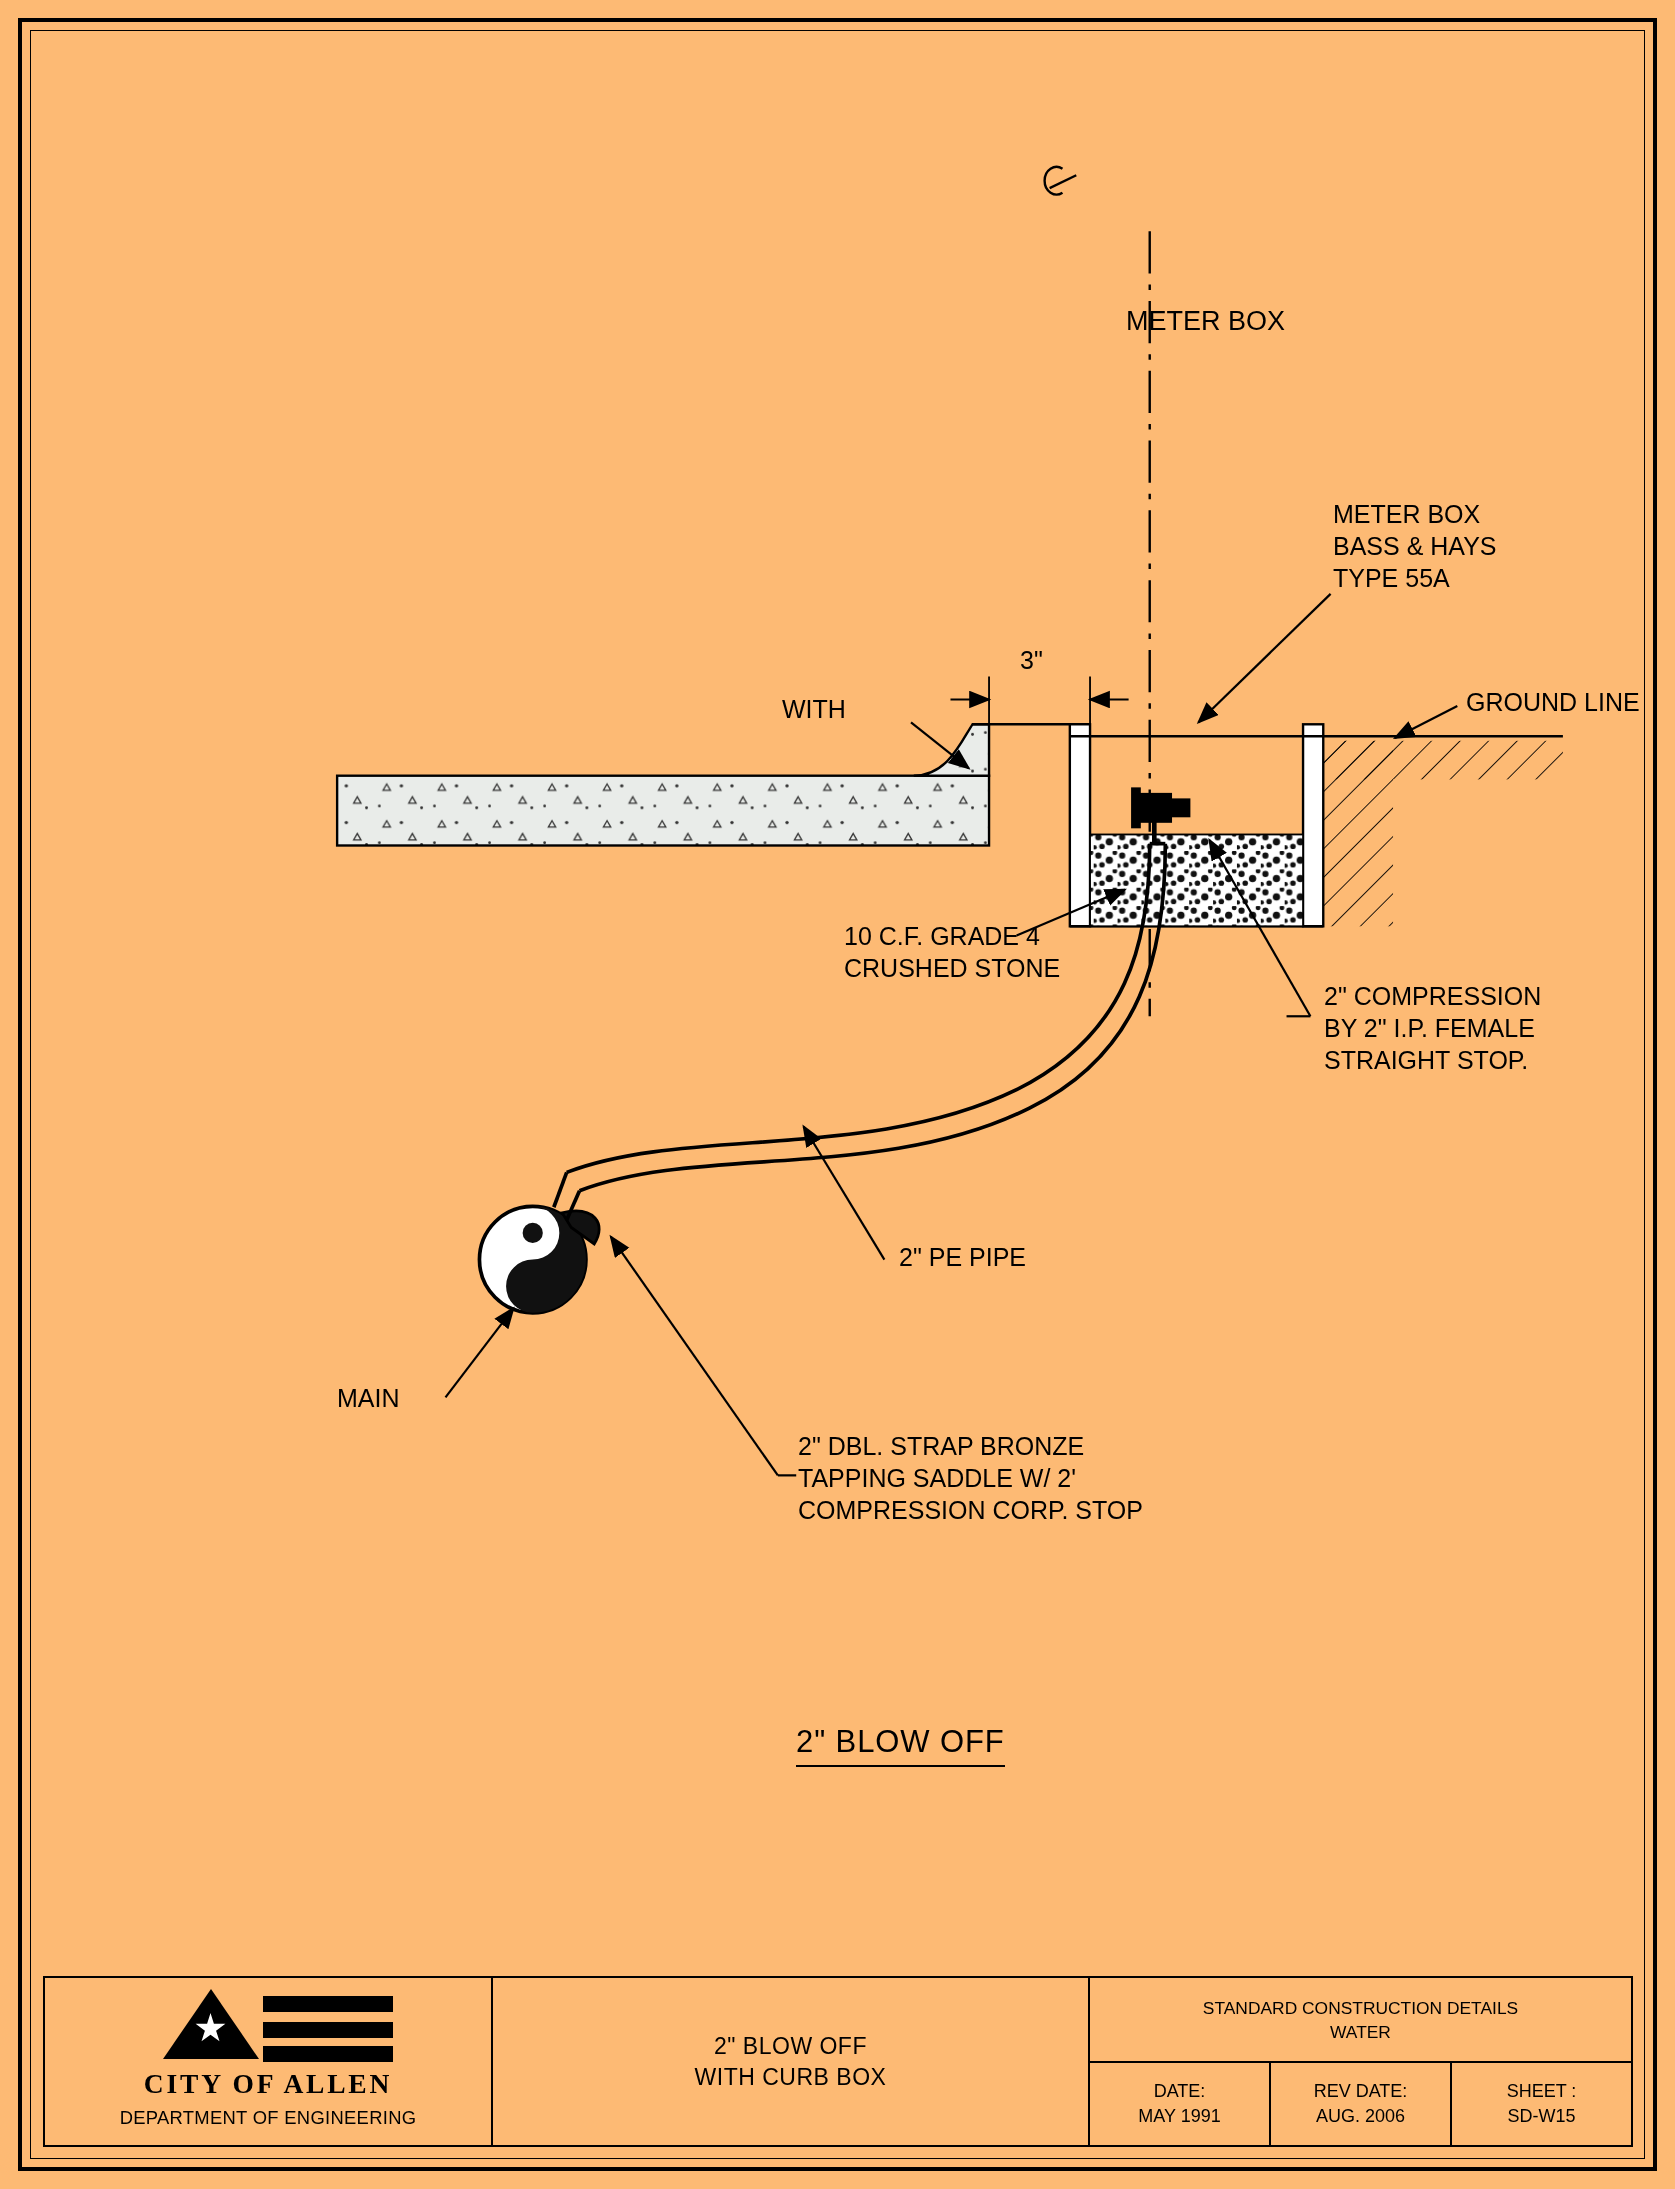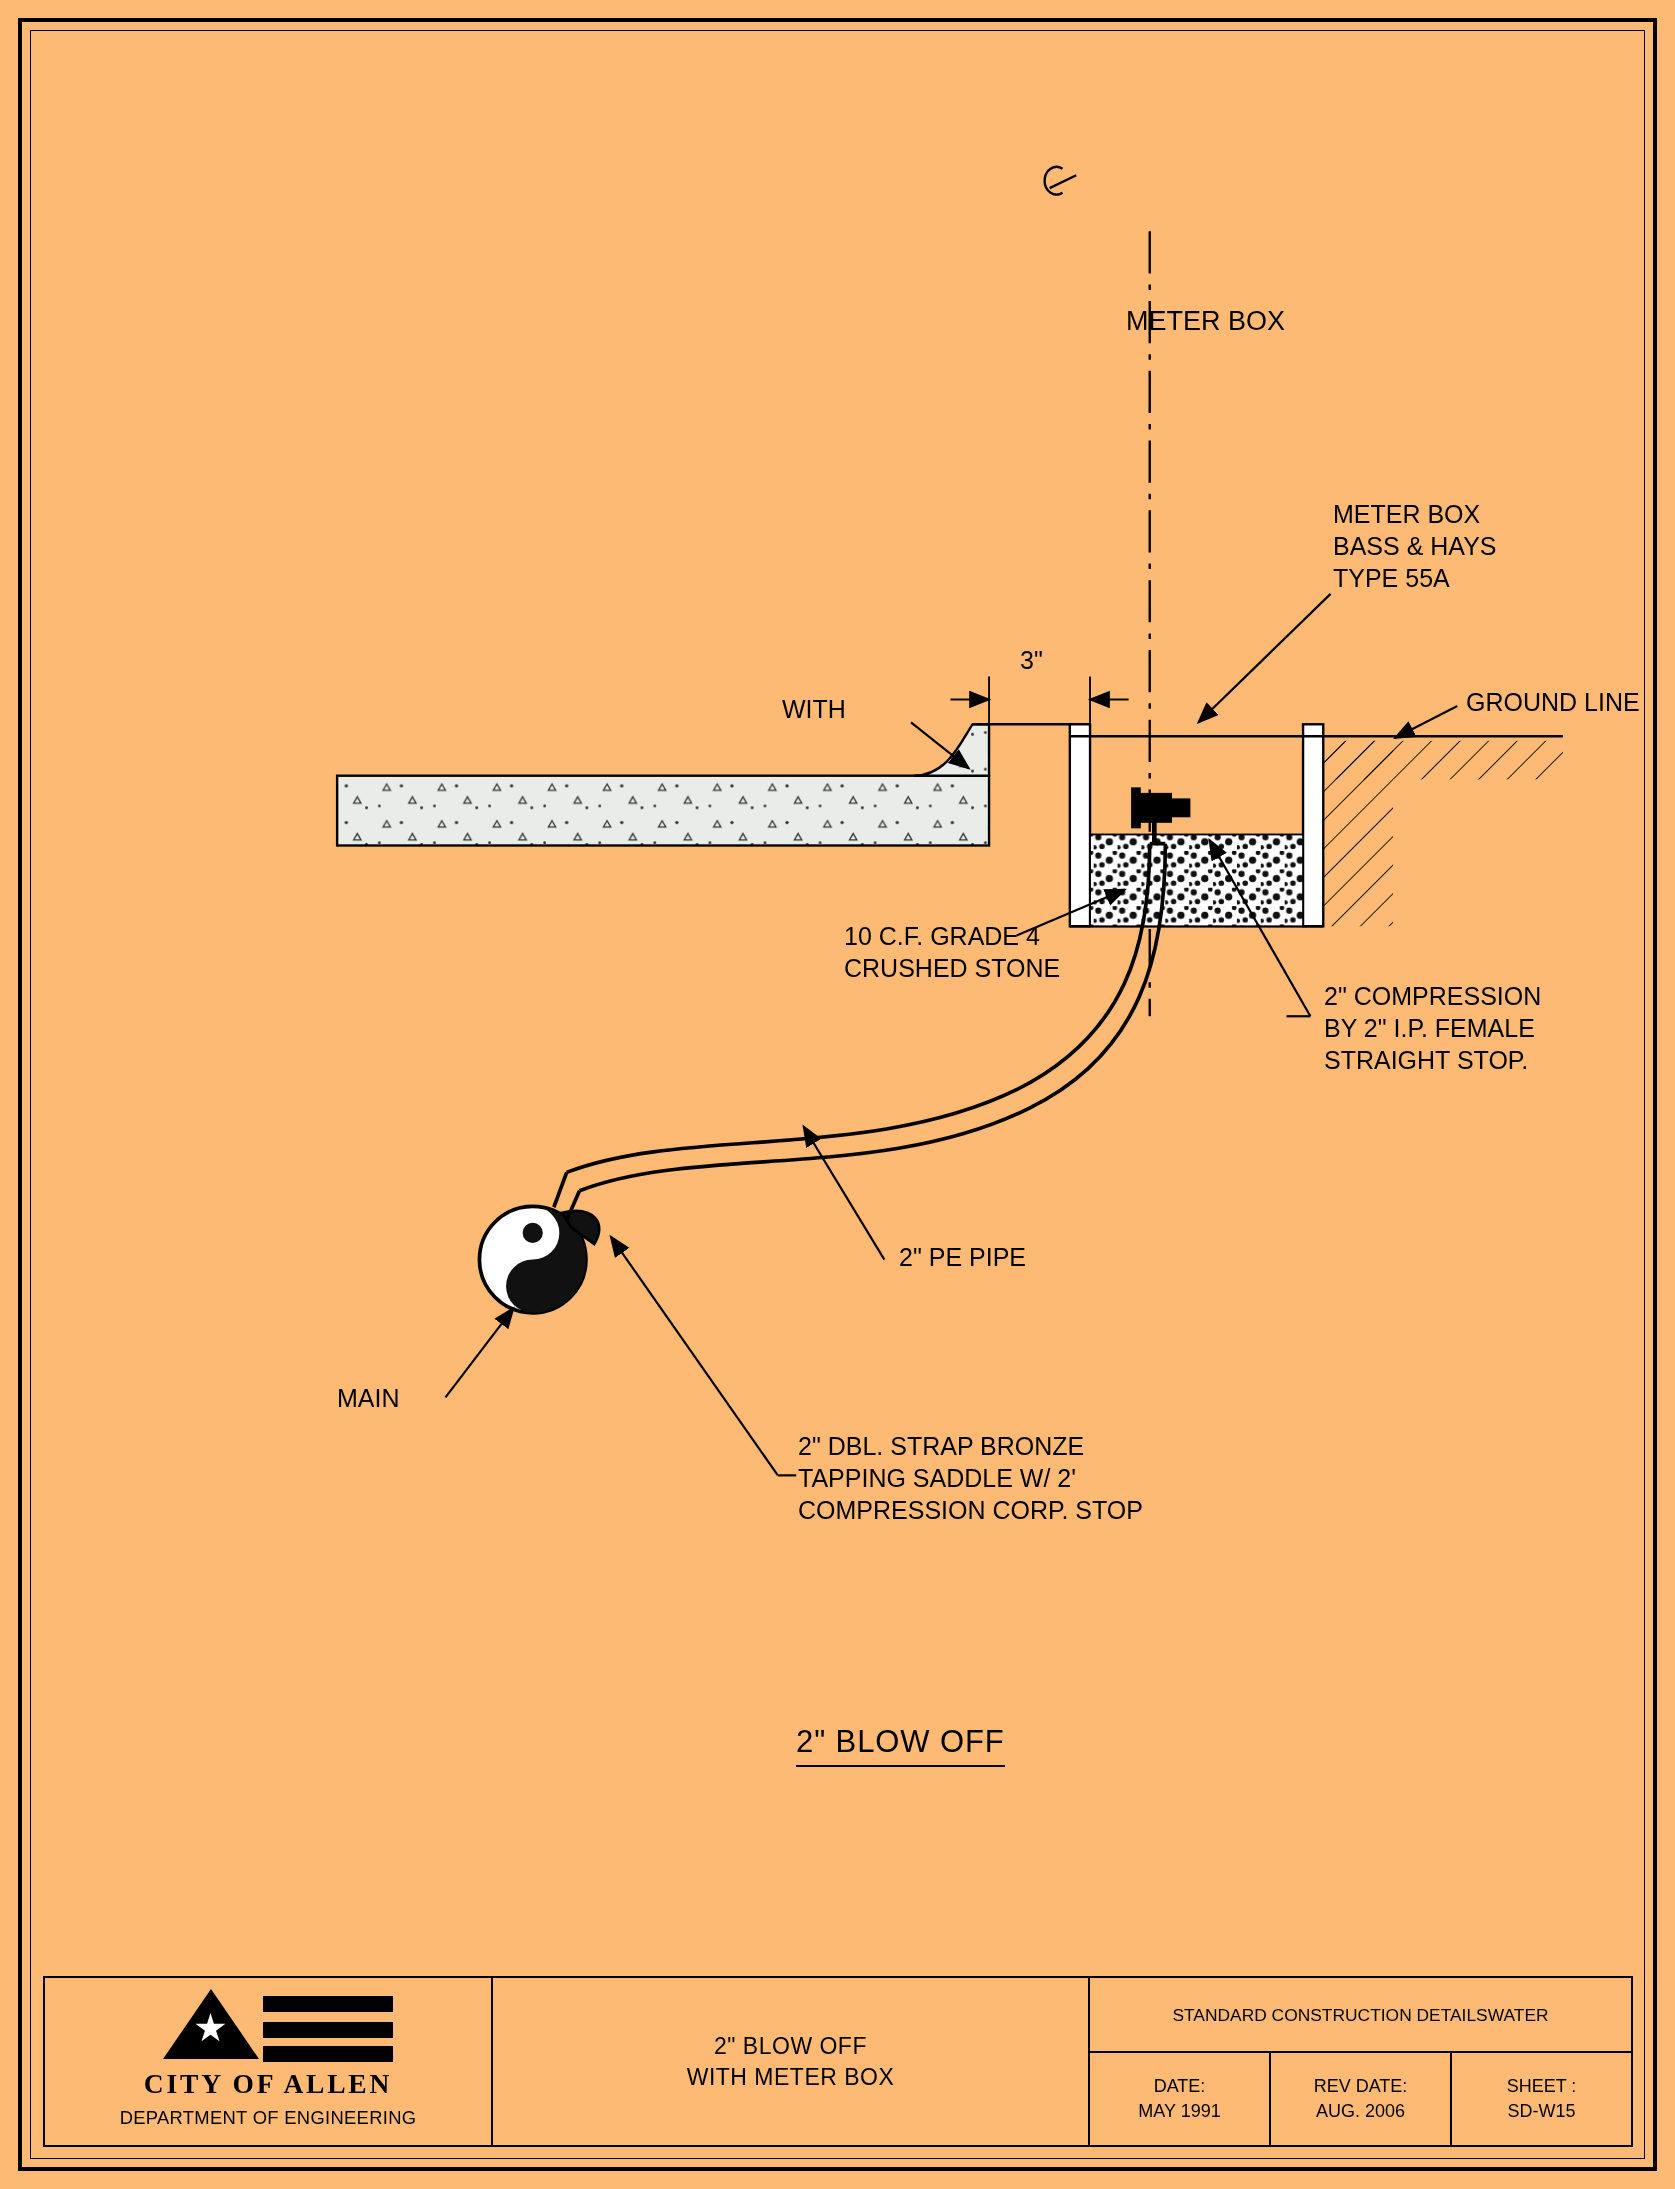--- a/index.html
+++ b/index.html
@@ -65,25 +65,25 @@
     font-size: 23px;
     line-height: 31px;
     letter-spacing: 0.5px;
   }
   .tb-right {
     flex: 1;
     display: flex;
     flex-direction: column;
   }
   .tb-right-top {
-    height: 75px;
+    height: 85px;
     border-bottom: 2.8px solid #000;
     box-sizing: border-box;
     display: flex;
-    flex-direction: row;
+    flex-direction: column;
     align-items: center;
     justify-content: center;
     font-size: 17.4px;
     line-height: 24px;
   }
   .tb-right-bottom {
     flex: 1;
     display: flex;
   }
   .tb-cell {
@@ -329,21 +329,21 @@
           <div class="logo-bar b2"></div>
           <div class="logo-bar b3"></div>
         </div>
         <div class="logo-city">CITY  OF  ALLEN</div>
         <div class="logo-dept">DEPARTMENT OF ENGINEERING</div>
       </div>
     </div>
 
     <div class="tb-mid">
       <div>2" BLOW OFF</div>
-      <div>WITH METER BOX</div>
+      <div>WITH CURB BOX</div>
     </div>
 
     <div class="tb-right">
       <div class="tb-right-top">
         <div>STANDARD CONSTRUCTION DETAILS</div>
         <div>WATER</div>
       </div>
       <div class="tb-right-bottom">
         <div class="tb-cell">
           <div>DATE:</div>

